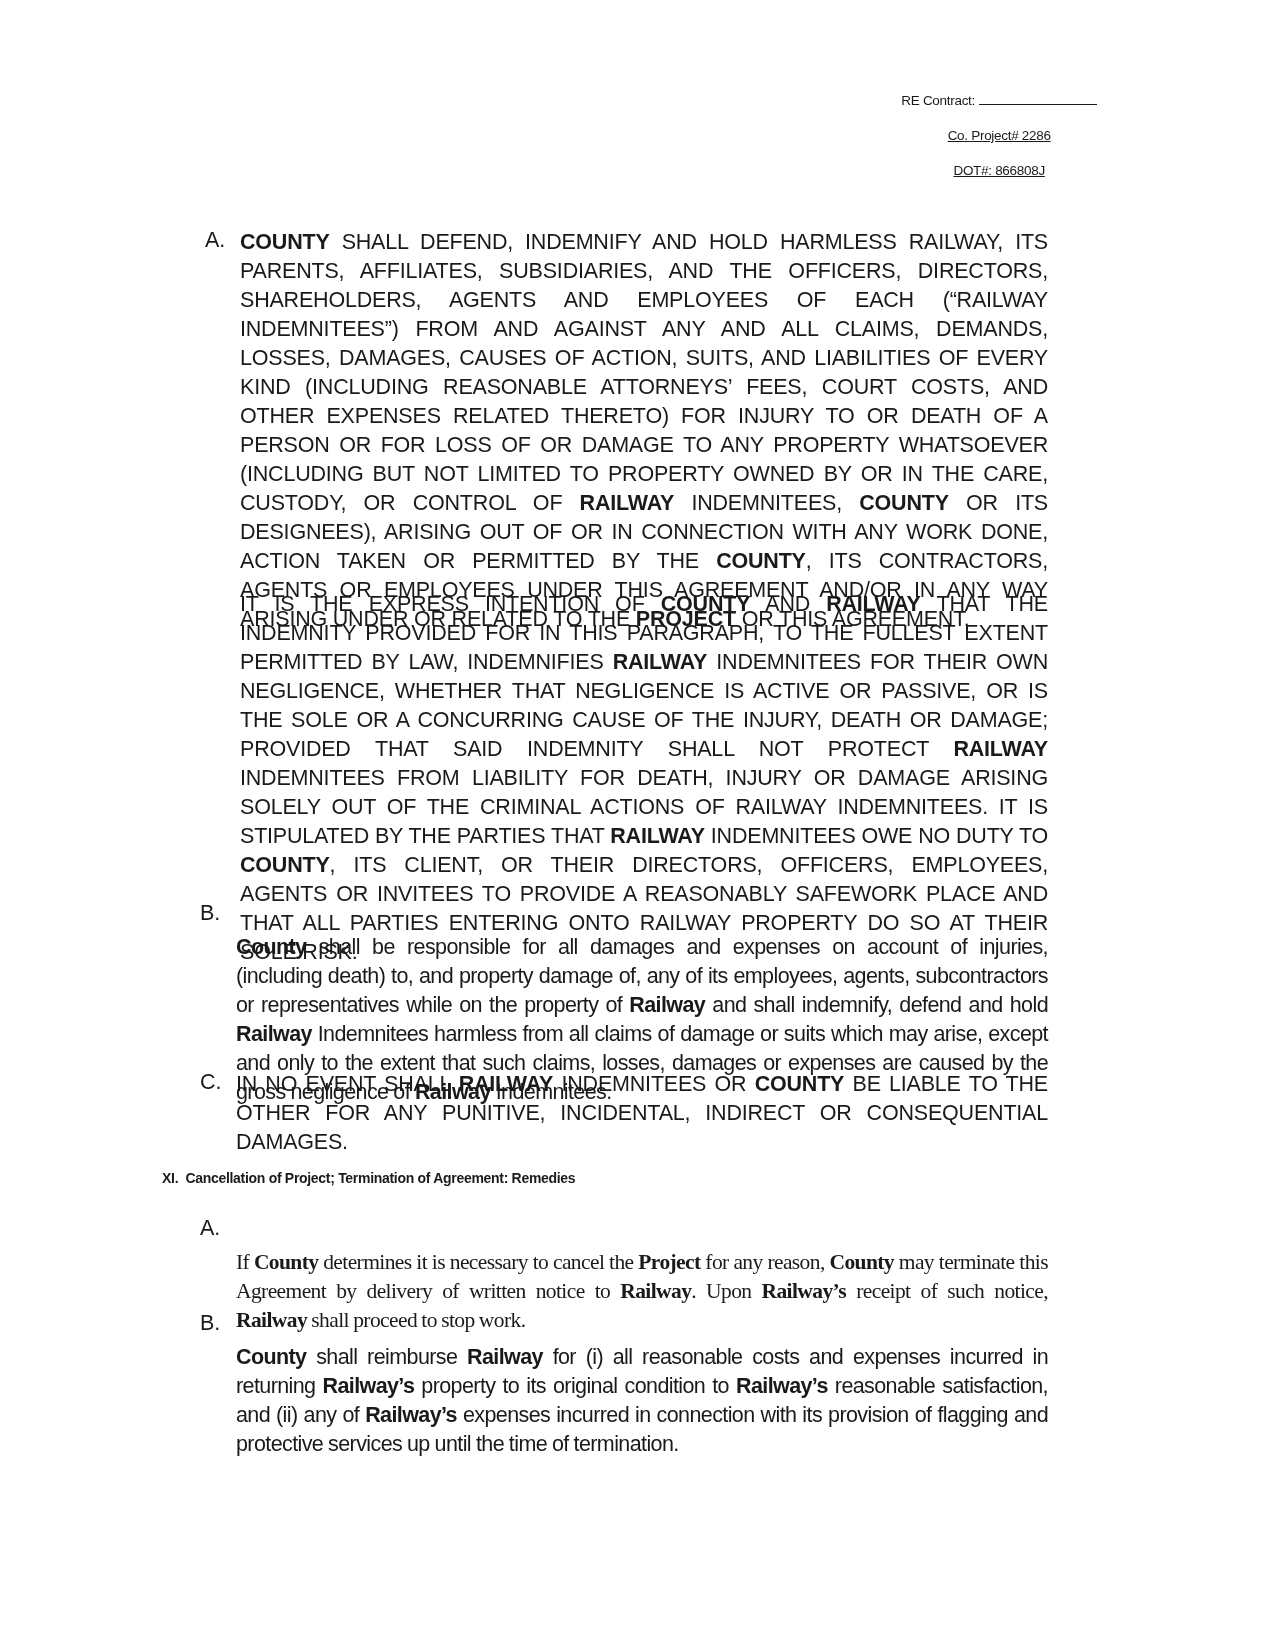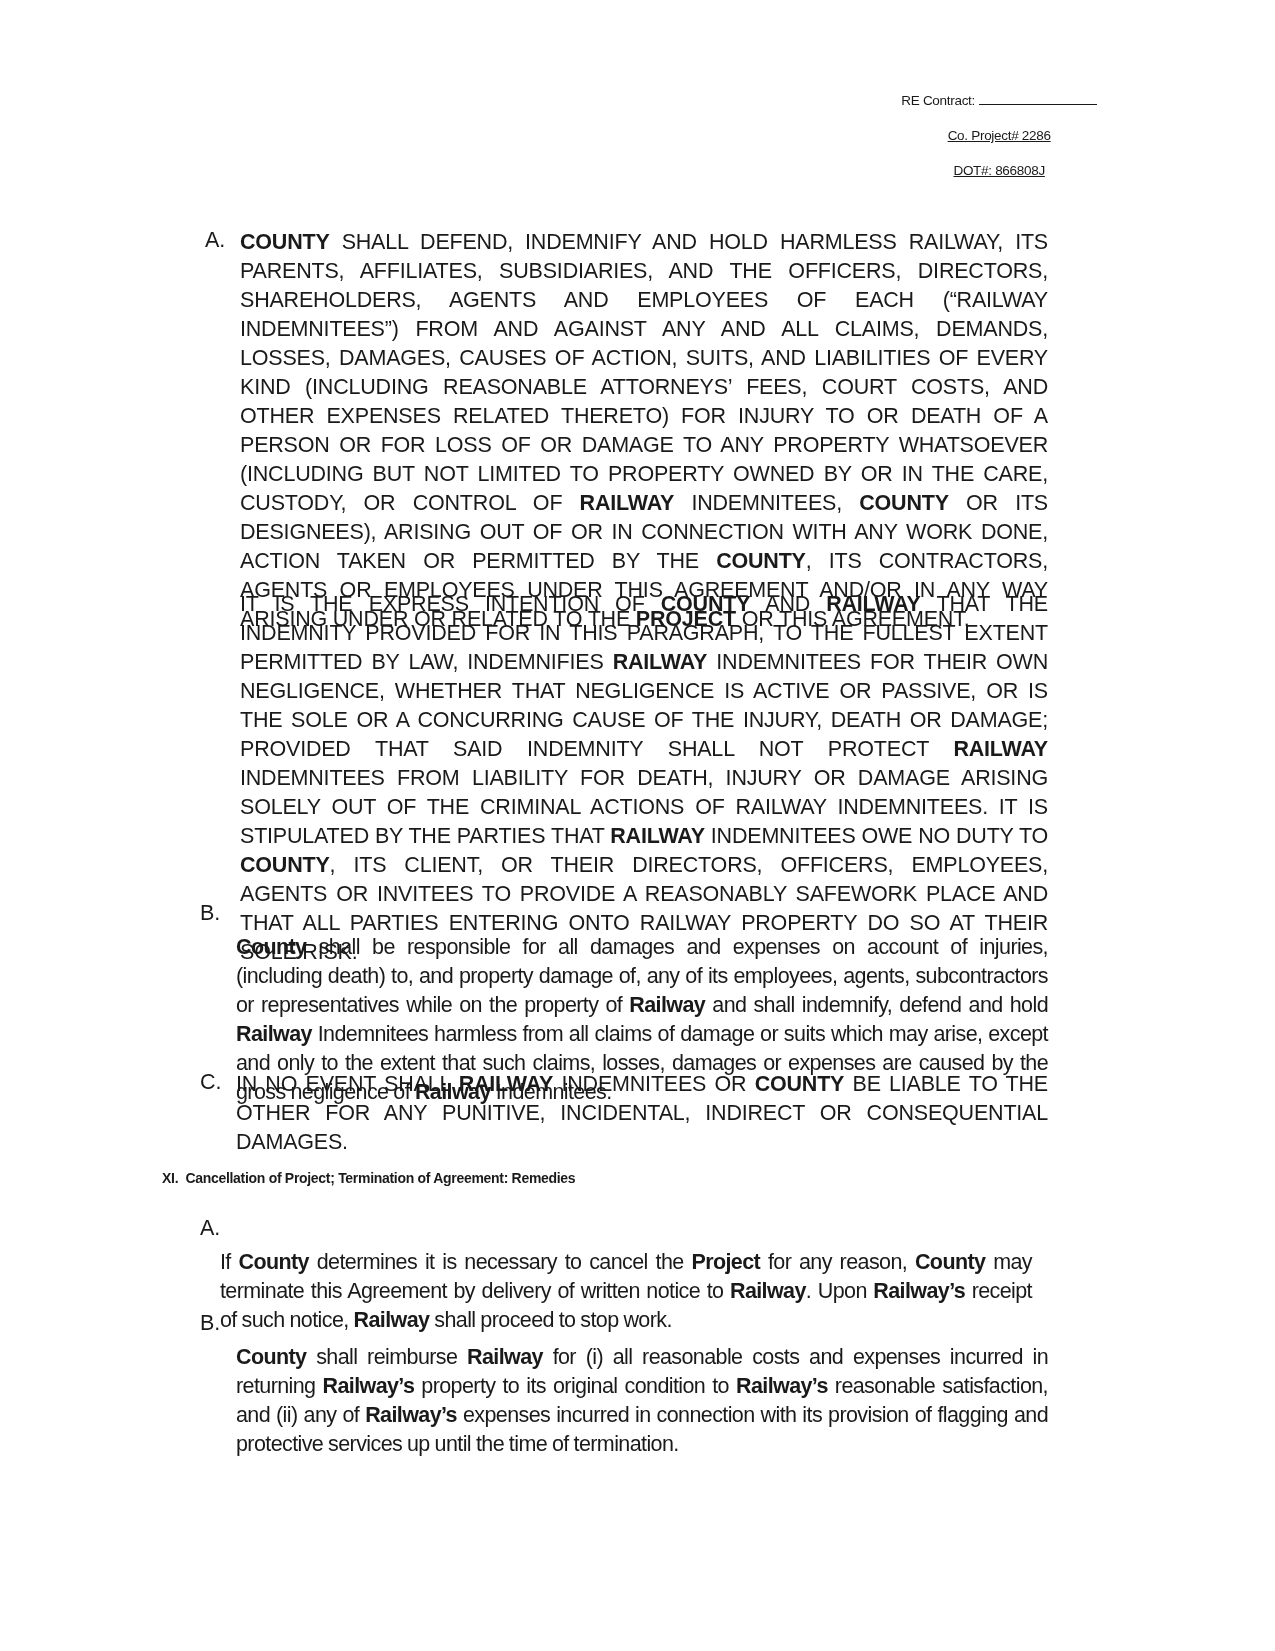--- a/index.html
+++ b/index.html
@@ -90,18 +90,18 @@
   <div class="para cond" style="left:236px; top:901px; width:812px;"><b>County</b> shall be responsible for all damages and expenses on account of injuries, (including death) to, and property damage of, any of its employees, agents, subcontractors or representatives while on the property of <b>Railway</b> and shall indemnify, defend and hold <b>Railway</b> Indemnitees harmless from all claims of damage or suits which may arise, except and only to the extent that such claims, losses, damages or expenses are caused by the gross negligence of <b>Railway</b> Indemnitees.</div>
 
   <div class="marker" style="left:200px; top:1070px;">C.</div>
   <div class="para" style="left:236px; top:1070px; width:812px;">IN NO EVENT SHALL <b>RAILWAY</b> INDEMNITEES OR <b>COUNTY</b> BE LIABLE TO THE OTHER FOR ANY PUNITIVE, INCIDENTAL, INDIRECT OR CONSEQUENTIAL DAMAGES.</div>
 
   <div class="heading" style="left:162px; top:1166px;">
     <span>XI.</span>&nbsp;&nbsp;<span>Cancellation of Project; Termination of Agreement: Remedies</span>
   </div>
 
   <div class="marker" style="left:200px; top:1216px;">A.</div>
-  <div class="para cond" style="left:220px; top:1216px; width:812px;">If <b>County</b> determines it is necessary to cancel the <b>Project</b> for any reason, <b>County</b> may terminate this Agreement by delivery of written notice to <b>Railway</b>. Upon <b>Railway’s</b> receipt of such notice, <b>Railway</b> shall proceed to stop work.</div>
+  <div class="para cond" style="left:236px; top:1216px; width:812px;font-family:Liberation Serif, serif;">If <b>County</b> determines it is necessary to cancel the <b>Project</b> for any reason, <b>County</b> may terminate this Agreement by delivery of written notice to <b>Railway</b>. Upon <b>Railway’s</b> receipt of such notice, <b>Railway</b> shall proceed to stop work.</div>
 
   <div class="marker" style="left:200px; top:1311px;">B.</div>
   <div class="para cond" style="left:236px; top:1311px; width:812px;"><b>County</b> shall reimburse <b>Railway</b> for (i) all reasonable costs and expenses incurred in returning <b>Railway’s</b> property to its original condition to <b>Railway’s</b> reasonable satisfaction, and (ii) any of <b>Railway’s</b> expenses incurred in connection with its provision of flagging and protective services up until the time of termination.</div>
 
 </div>
 
 </body></html>

